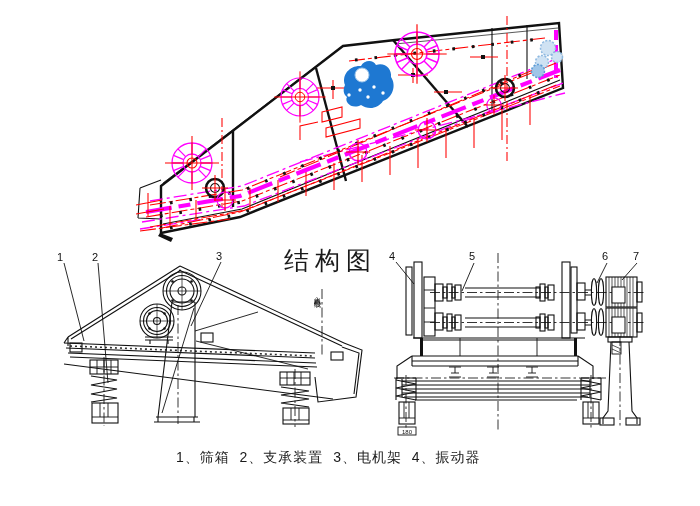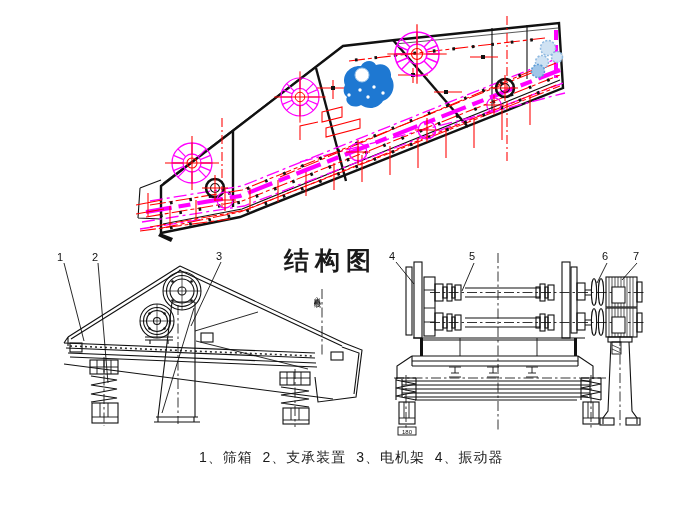--- a/index.html
+++ b/index.html
@@ -14,23 +14,23 @@
   .mdd{stroke:#ff00ff;fill:none;stroke-width:1.3;stroke-dasharray:13 4 3 4;}
   .mthick{stroke:#ff00ff;fill:none;stroke-width:4.2;stroke-dasharray:26 7 12 7;}
   .r{stroke:#ff0000;fill:none;stroke-width:1.05;}
   .rd{stroke:#ff0000;fill:none;stroke-width:1.05;stroke-dasharray:16 3 4 3;}
   .rdd{stroke:#ff0000;fill:none;stroke-width:1.05;stroke-dasharray:9 3 2 3;}
   .dots{stroke:#111;fill:none;stroke-width:3.1;stroke-dasharray:2.6 17;}
   .dd{stroke:#111;fill:none;stroke-width:0.85;stroke-dasharray:10 3 2.5 3;}
   .lbl{font:11px "Liberation Sans",sans-serif;fill:#111;}
   .tiny{font:6px "Liberation Sans",sans-serif;fill:#111;}
   #title{position:absolute;left:284px;top:244px;font-size:25px;letter-spacing:6px;
-         color:#1a1a1a;font-weight:700;}
+         color:#1a1a1a;font-weight:400;}
   .cap{position:absolute;color:#1a1a1a;font-size:14px;letter-spacing:1px;white-space:pre;}
-  #cap1{left:199px;top:449px;}
+  #cap1{left:176px;top:449px;}
   #cap2{left:181px;top:475px;}
   #feedline{position:absolute;left:314px;top:291px;writing-mode:vertical-rl;
             text-orientation:upright;font-size:7px;letter-spacing:1px;color:#1a1a1a;line-height:1;}
 </style>
 </head>
 <body>
 
 <div id="stage">
 
 <svg width="700" height="506" viewBox="0 0 700 506">

